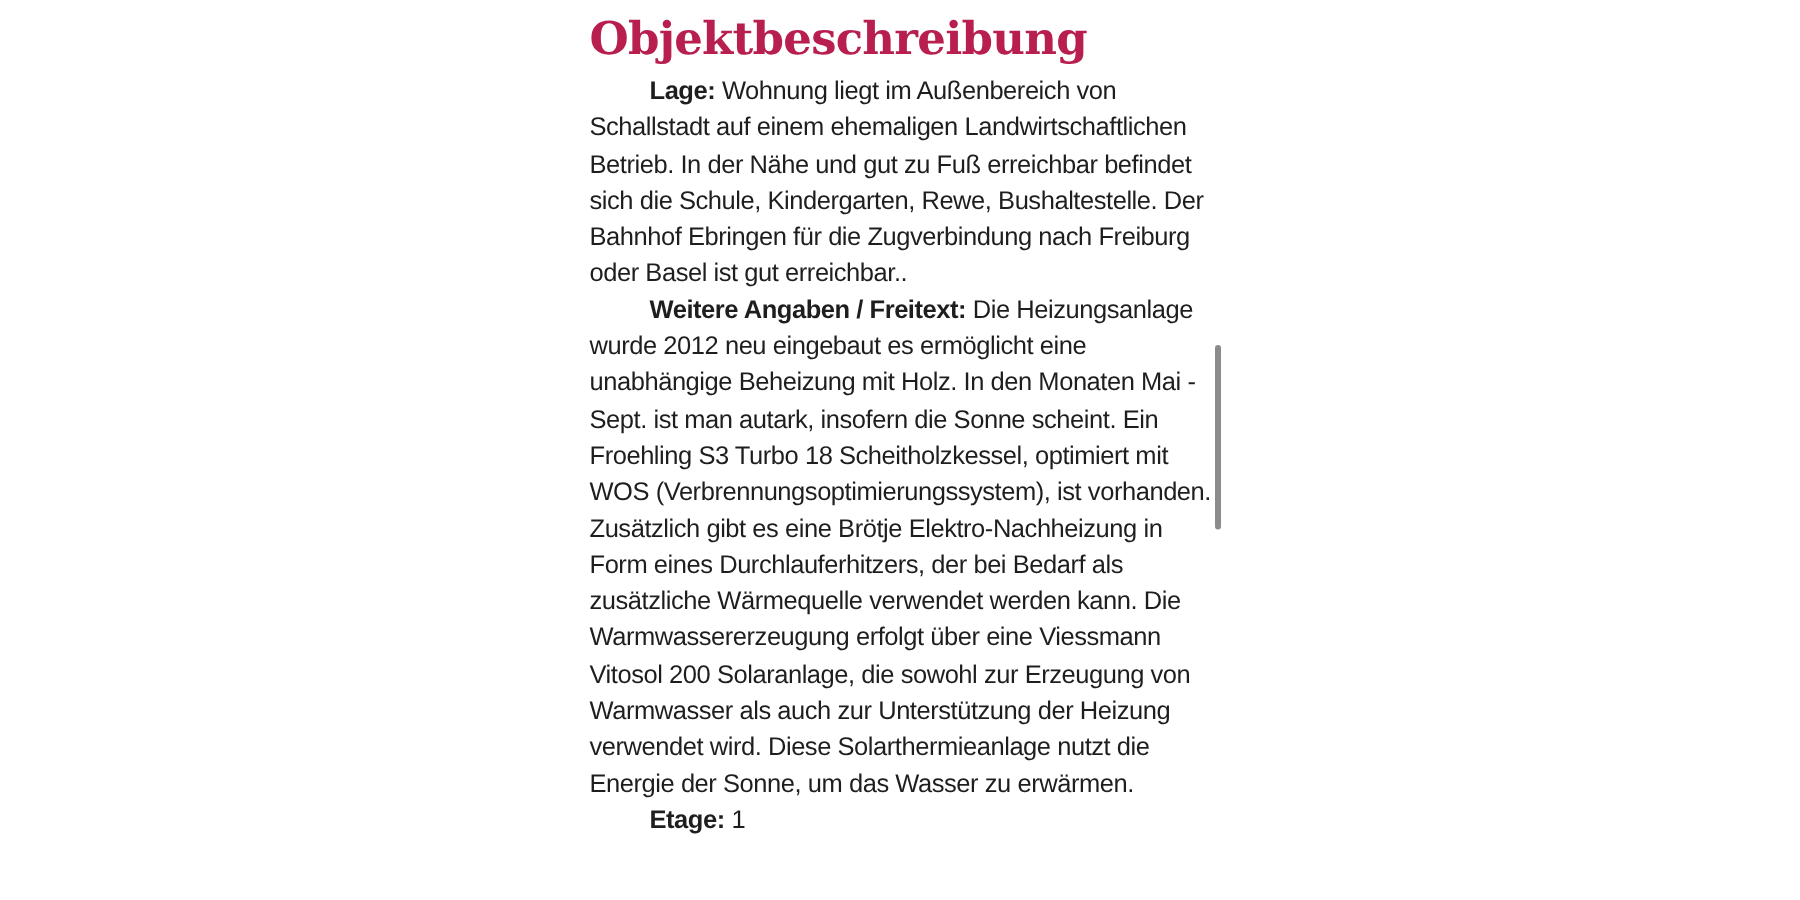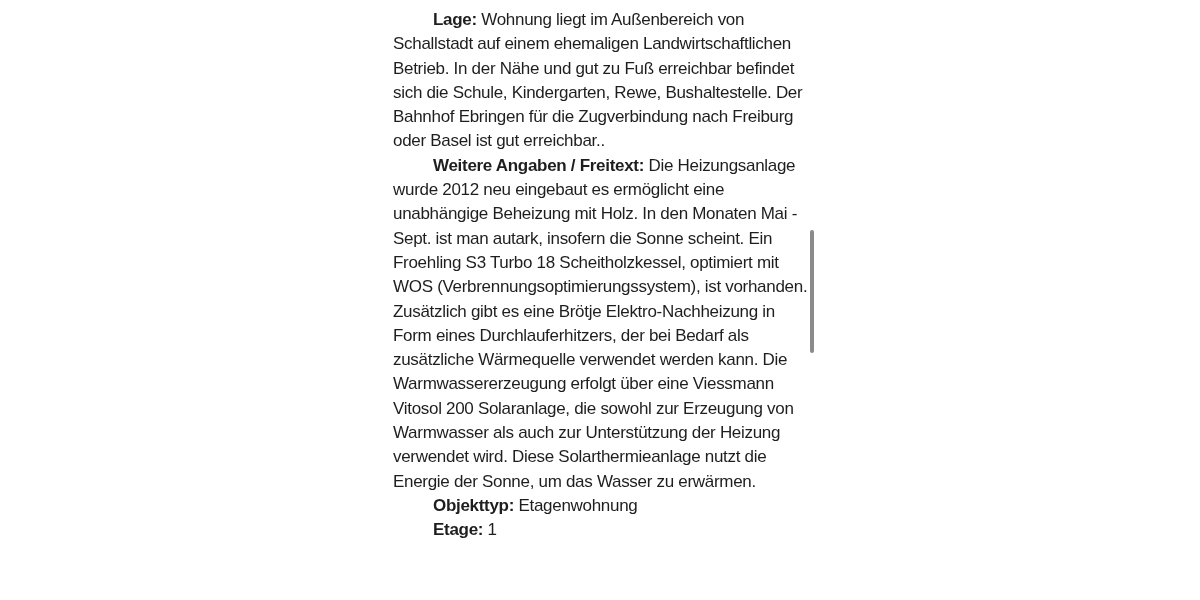--- a/index.html
+++ b/index.html
@@ -53,26 +53,26 @@
     border-radius: 2px;
   }
 </style>
 </head>
 <body>
 
 <div class="viewport">
 
   <div class="content-column">
 
+    <h1 class="section-title">Objektbeschreibung</h1>
 
     <p class="field"><strong>Lage:</strong> <span>Wohnung liegt im Außenbereich von Schallstadt auf einem ehemaligen Landwirtschaftlichen Betrieb. In der Nähe und gut zu Fuß erreichbar befindet sich die Schule, Kindergarten, Rewe, Bushaltestelle. Der Bahnhof Ebringen für die Zugverbindung nach Freiburg oder Basel ist gut erreichbar..</span></p>
 
     <p class="field"><strong>Weitere Angaben / Freitext:</strong> <span>Die Heizungsanlage wurde 2012 neu eingebaut es ermöglicht eine unabhängige Beheizung mit Holz. In den Monaten Mai - Sept. ist man autark, insofern die Sonne scheint. Ein Froehling S3 Turbo 18 Scheitholzkessel, optimiert mit WOS (Verbrennungsoptimierungssystem), ist vorhanden. Zusätzlich gibt es eine Brötje Elektro-Nachheizung in Form eines Durchlauferhitzers, der bei Bedarf als zusätzliche Wärmequelle verwendet werden kann. Die Warmwassererzeugung erfolgt über eine Viessmann Vitosol 200 Solaranlage, die sowohl zur Erzeugung von Warmwasser als auch zur Unterstützung der Heizung verwendet wird. Diese Solarthermieanlage nutzt die Energie der Sonne, um das Wasser zu erwärmen.</span></p>
 
-    <p class="field"><strong>Objekttyp:</strong> <span>Etagenwohnung</span></p>
 
     <p class="field"><strong>Etage:</strong> <span>1</span></p>
 
   </div>
 
   <div class="scrollbar-thumb"></div>
 
 </div>
 
 </body></html>

